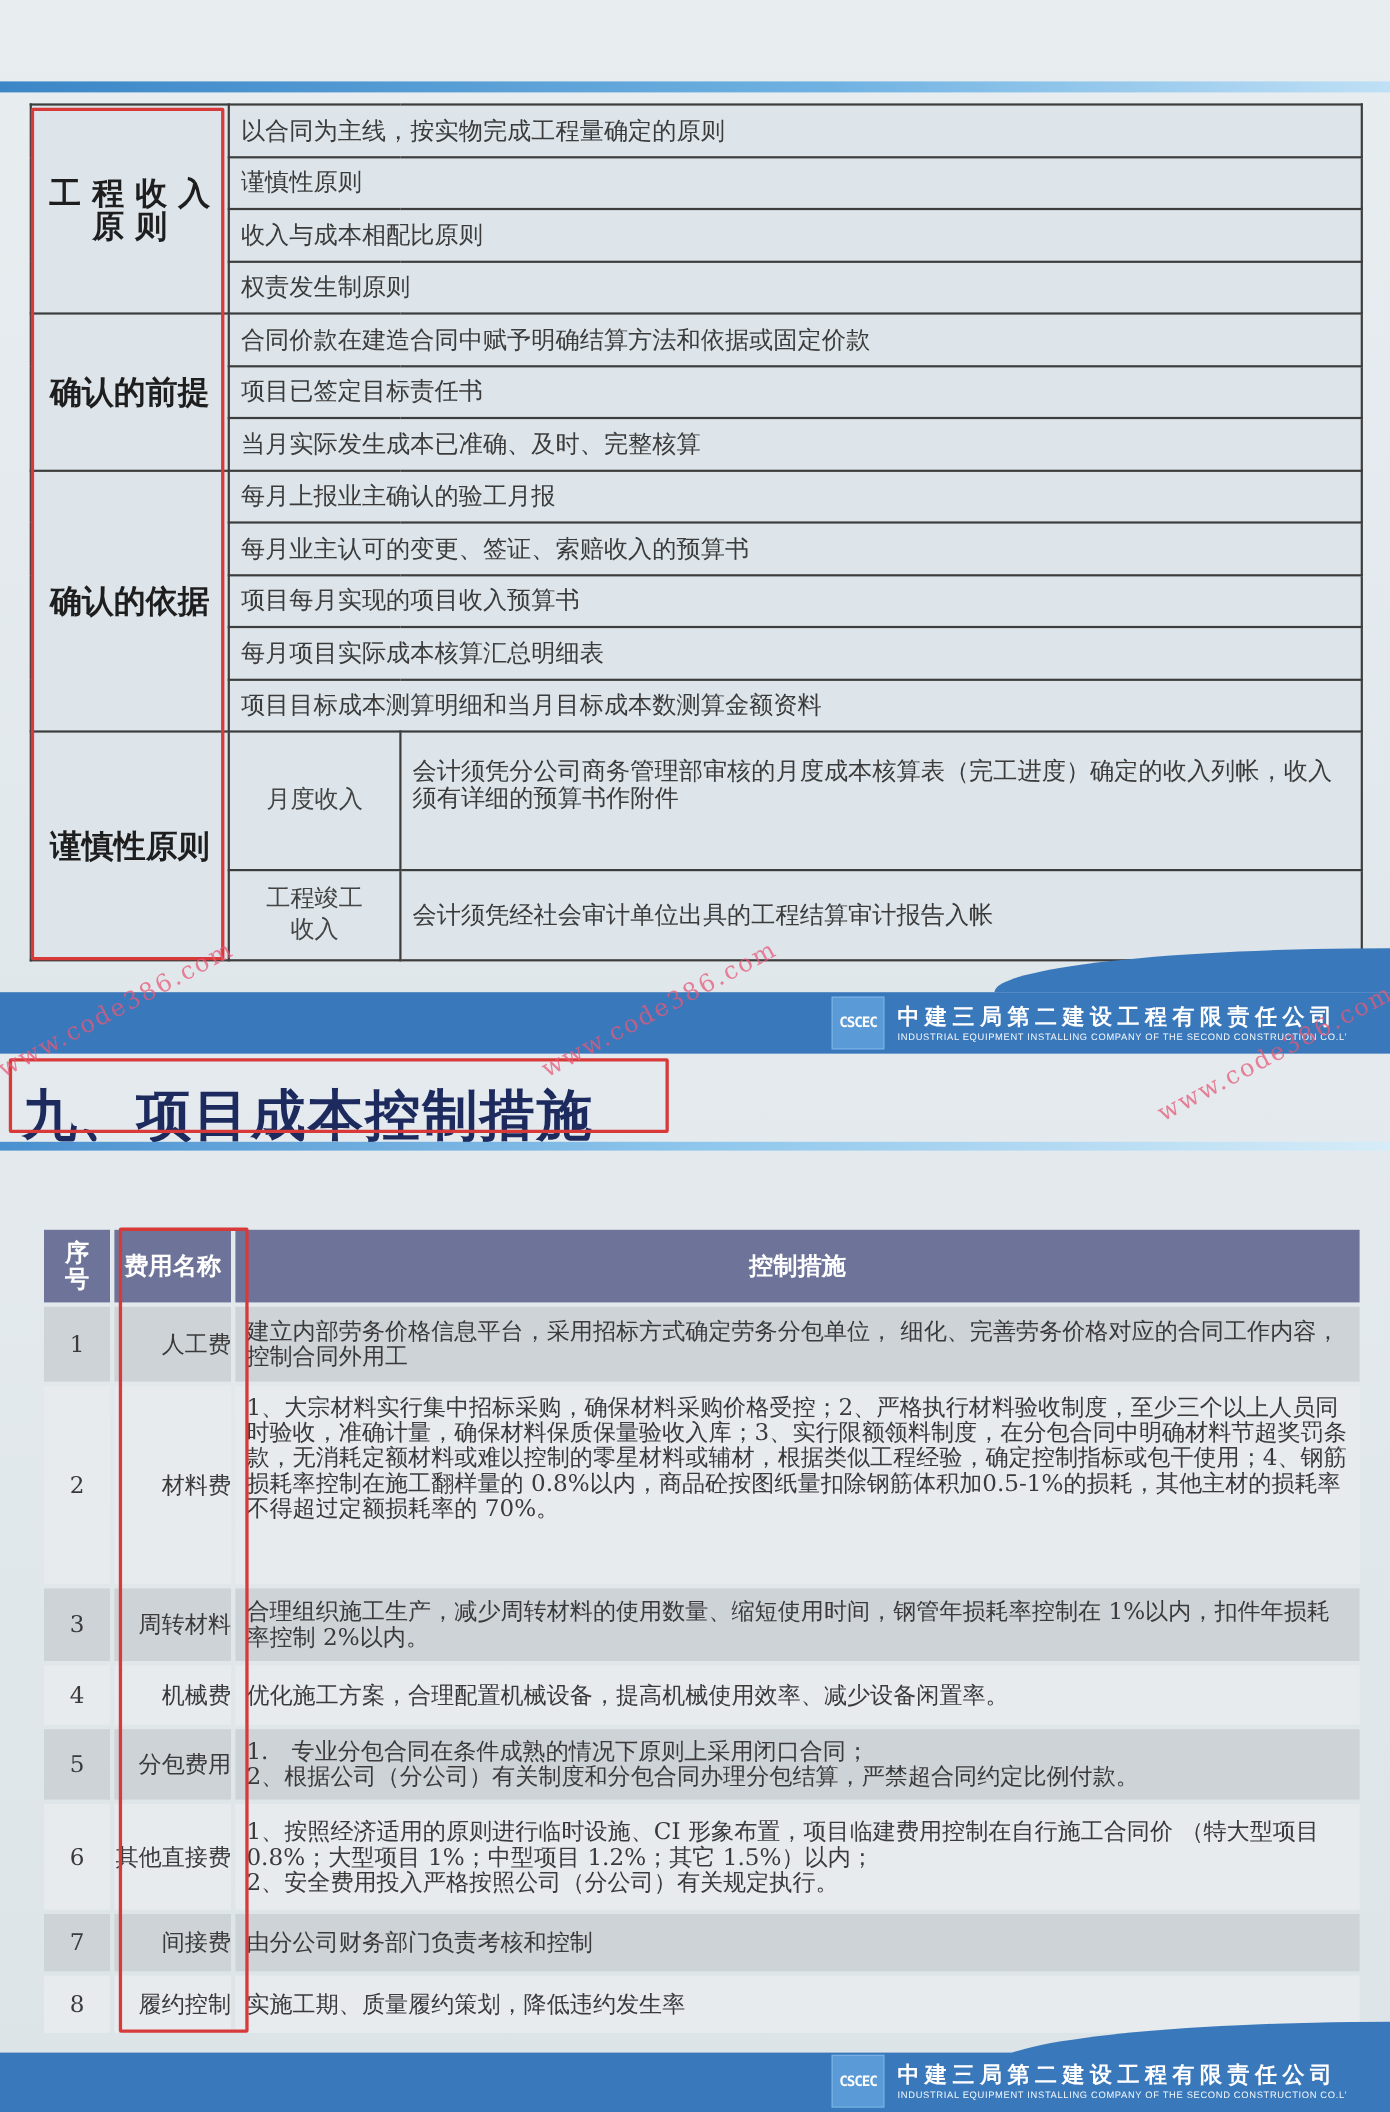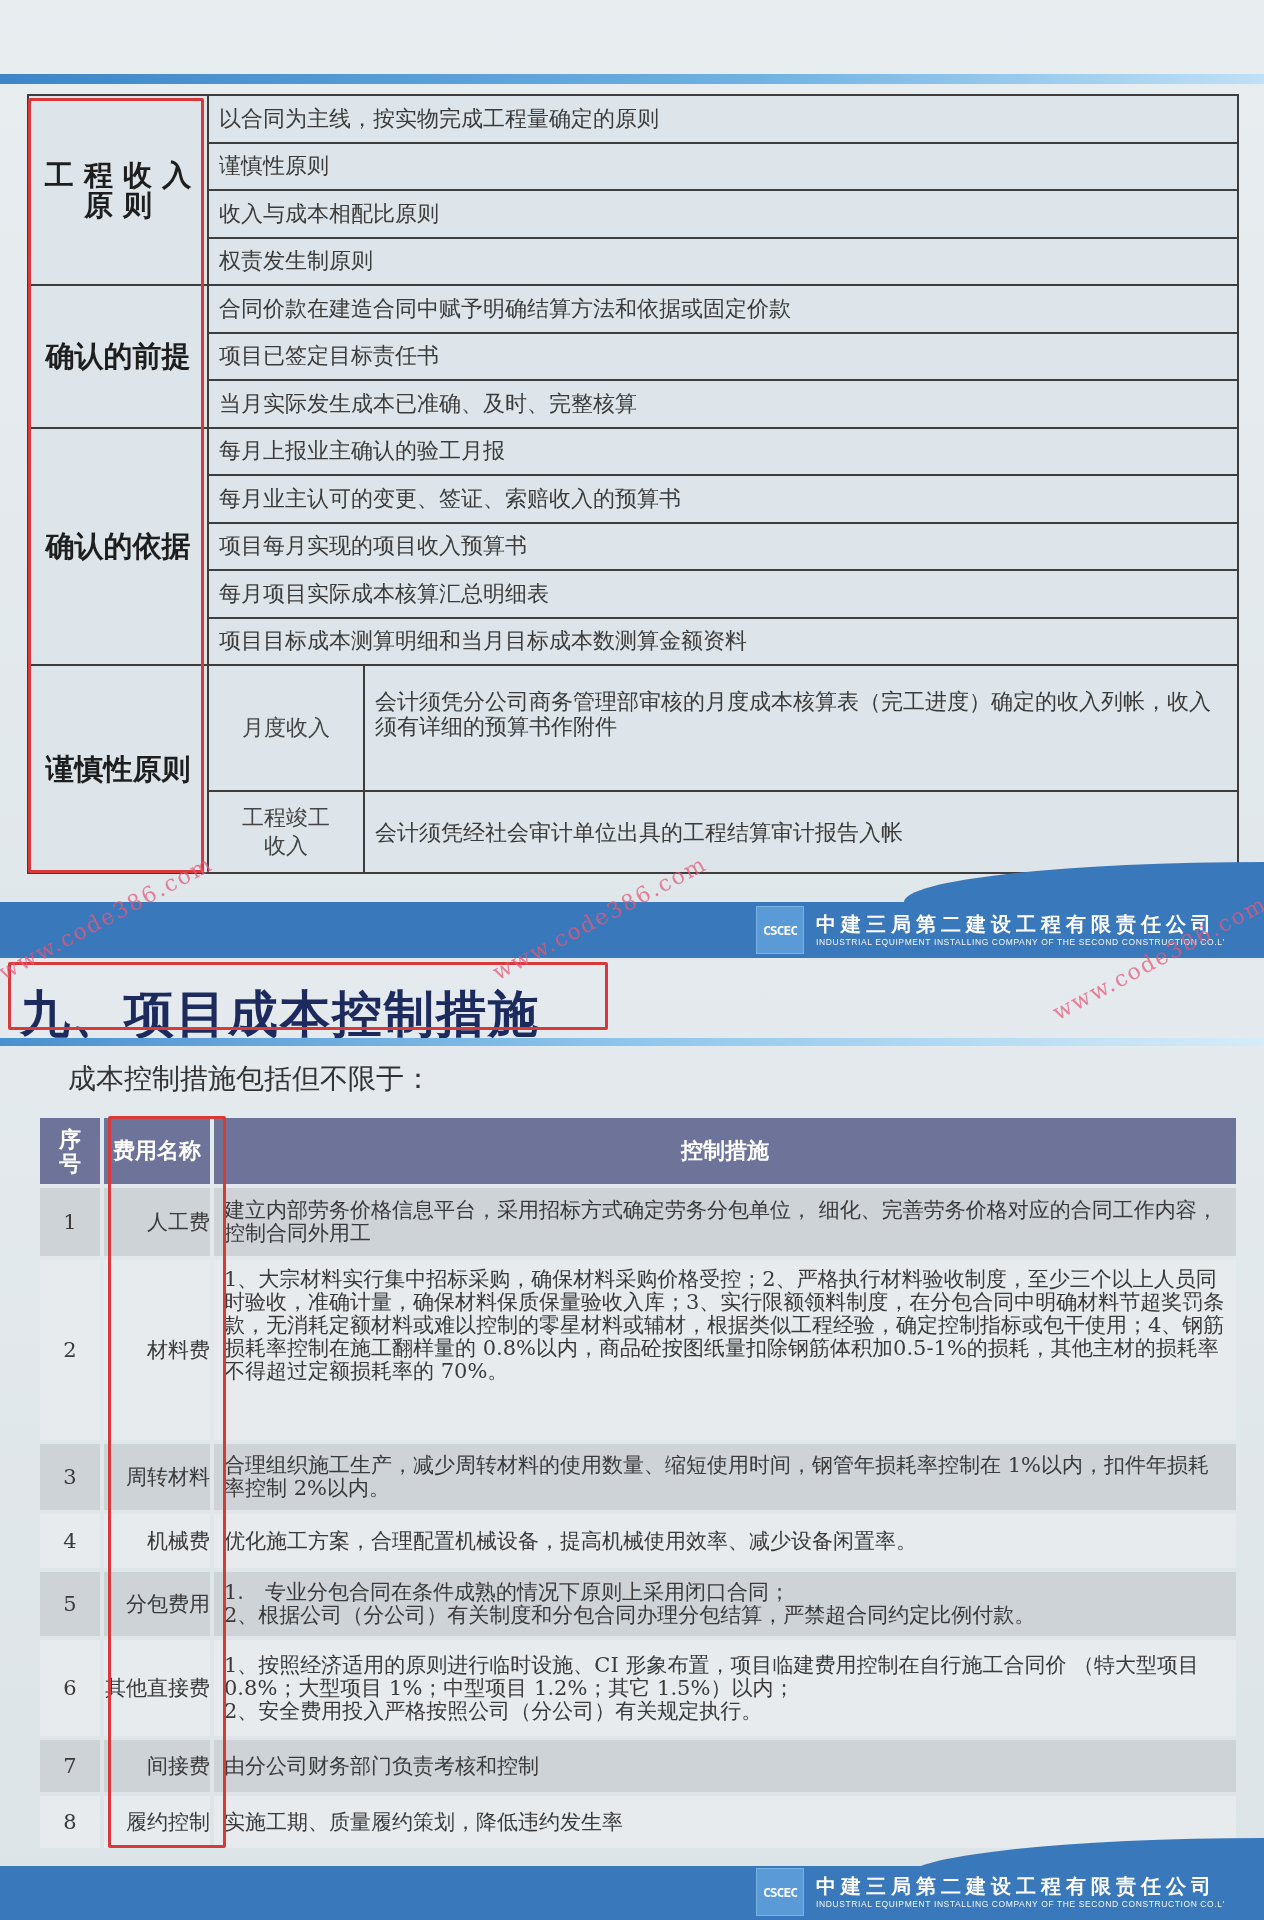--- a/index.html
+++ b/index.html
@@ -123,21 +123,20 @@
       <div class="logo-cn">中建三局第二建设工程有限责任公司</div>
       <div class="logo-en">INDUSTRIAL EQUIPMENT INSTALLING COMPANY OF THE SECOND CONSTRUCTION CO.L'</div>
     </div>
   </div>
 </div>
 
 <div class="slide2">
   <div class="s2-title">九、项目成本控制措施</div>
   <div class="s2-titlebox"></div>
   <div class="title-bar s2-bar"></div>
-  <div class="s2-intro">成本控制措施包括但不限于：</div>
 
   <table class="t2">
     <thead>
       <tr>
         <th class="num" style="white-space:pre-line">序
 号</th>
         <th class="name">费用名称</th>
         <th>控制措施</th>
       </tr>
     </thead>

